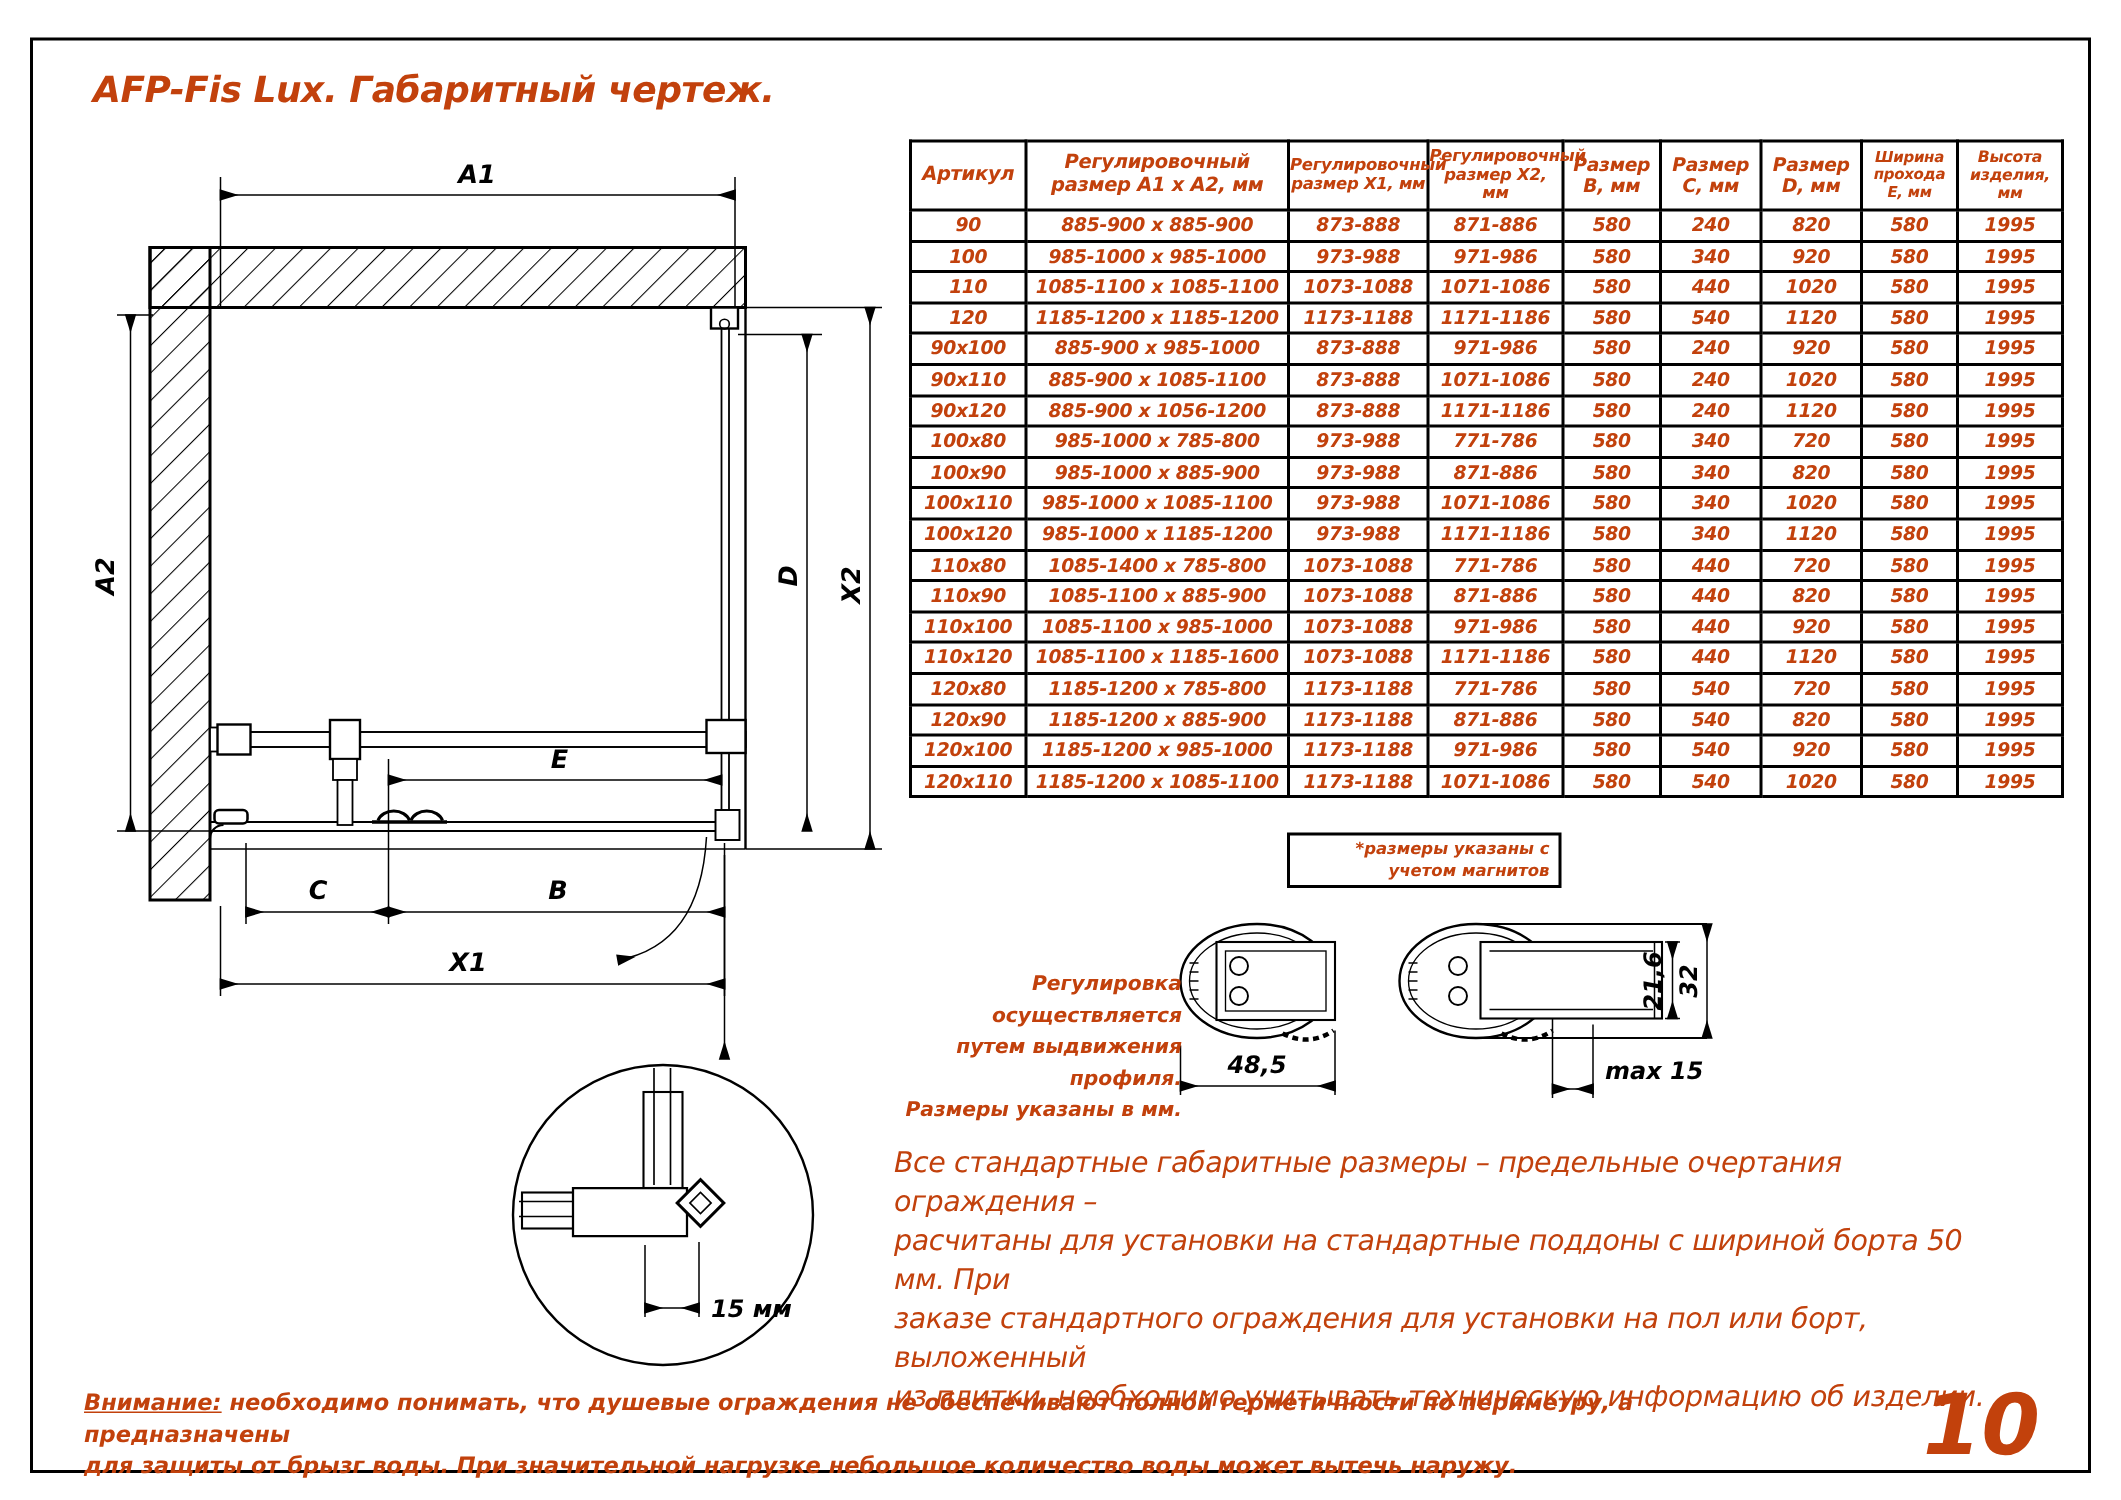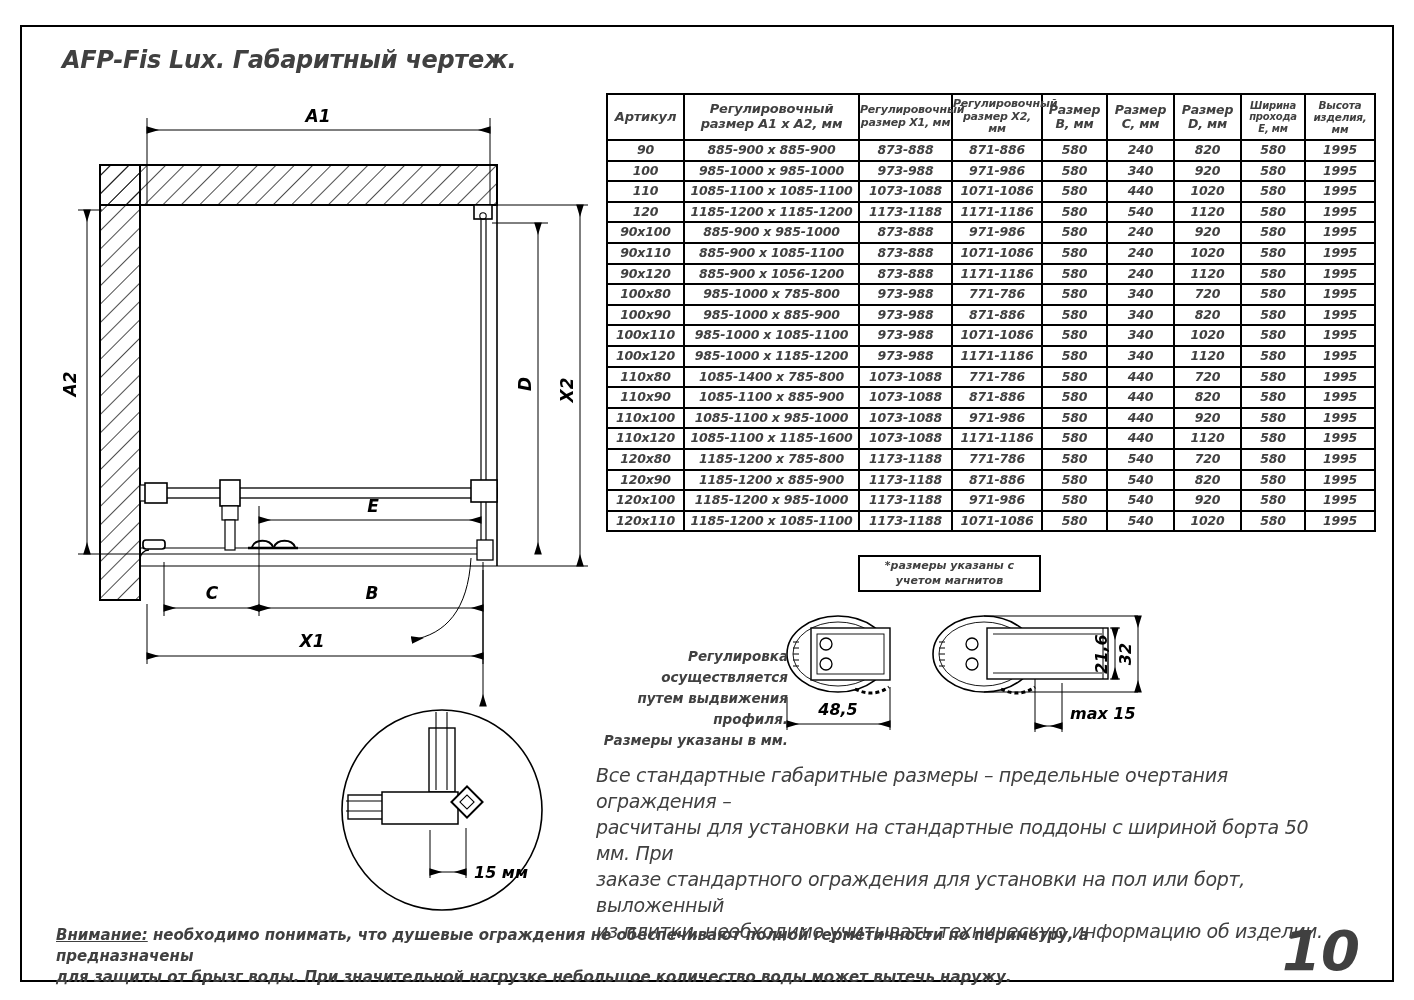--- a/index.html
+++ b/index.html
@@ -1,33 +1,33 @@
 <!DOCTYPE html>
 <html><head>
 <meta charset="utf-8">
 <style>
   html,body{margin:0;padding:0;background:#ffffff;}
   .page{position:relative;width:1414px;height:1000px;background:#fff;
-        font-family:"DejaVu Sans",sans-serif;font-style:italic;color:#404040;overflow:hidden;}
+        font-family:"DejaVu Sans",sans-serif;font-style:italic;color:#c2410c;overflow:hidden;}
   .frame{position:absolute;left:20px;top:25px;width:1374px;height:957px;
          border:2px solid #000;box-sizing:border-box;}
   .title{position:absolute;left:62px;top:46px;font-size:24px;font-weight:bold;letter-spacing:-0.3px;}
   
   .spec-table{position:absolute;left:606px;top:93px;width:768px;border-collapse:collapse;
               table-layout:fixed;}
   .spec-table th,.spec-table td{border:2px solid #000;text-align:center;vertical-align:middle;
               padding:0;font-weight:bold;font-style:italic;line-height:1.15;letter-spacing:-0.2px;}
   .spec-table th{height:44px;font-size:13px;white-space:pre-line;}
   .spec-table th:nth-child(3),.spec-table th:nth-child(4){font-size:11px;}
   .spec-table th:nth-child(5),.spec-table th:nth-child(6),.spec-table th:nth-child(7){font-size:12.5px;}
   .spec-table th:nth-child(8){font-size:10px;}
   .spec-table th:nth-child(9){font-size:10.5px;}
   .spec-table td{height:18.6px;font-size:12.5px;}
   .footnote{position:absolute;left:858px;top:555px;width:183px;height:37px;border:2px solid #000;
-            box-sizing:border-box;font-size:11px;font-weight:bold;text-align:center;
+            box-sizing:border-box;font-size:11px;font-weight:bold;text-align:right;
             display:flex;align-items:center;justify-content:center;line-height:1.3;padding:0 6px;}
   
   .adjust-note{position:absolute;left:593px;top:630px;width:195px;text-align:right;
                font-size:13.5px;font-weight:bold;line-height:1.55;margin-top:16px;}
   .paragraph{position:absolute;left:596px;top:762px;width:730px;font-size:19px;
              font-weight:normal;line-height:26px;letter-spacing:-0.3px;}
   .warning{position:absolute;left:56px;top:925px;width:1060px;font-size:15px;
            font-weight:bold;line-height:21px;}
   .warning .wlabel{text-decoration:underline;}
   .page-number{position:absolute;left:1282px;top:918px;width:100px;text-align:left;

